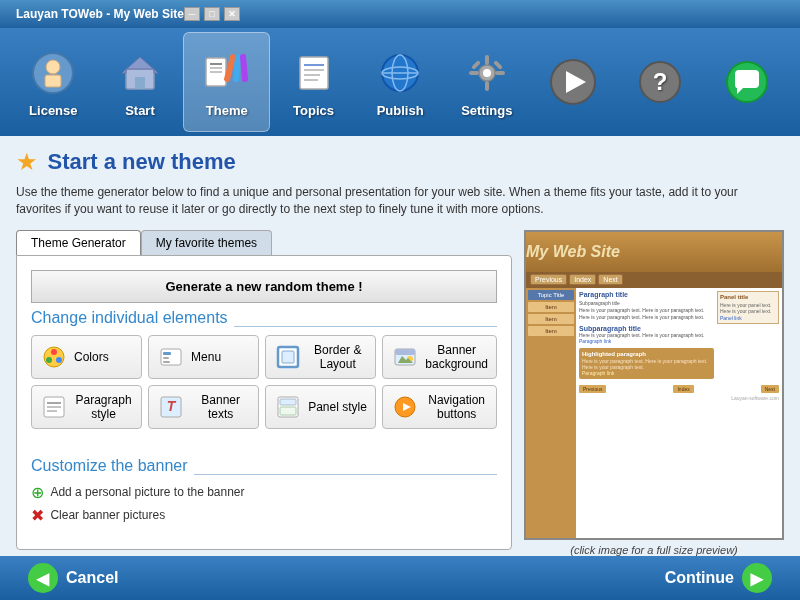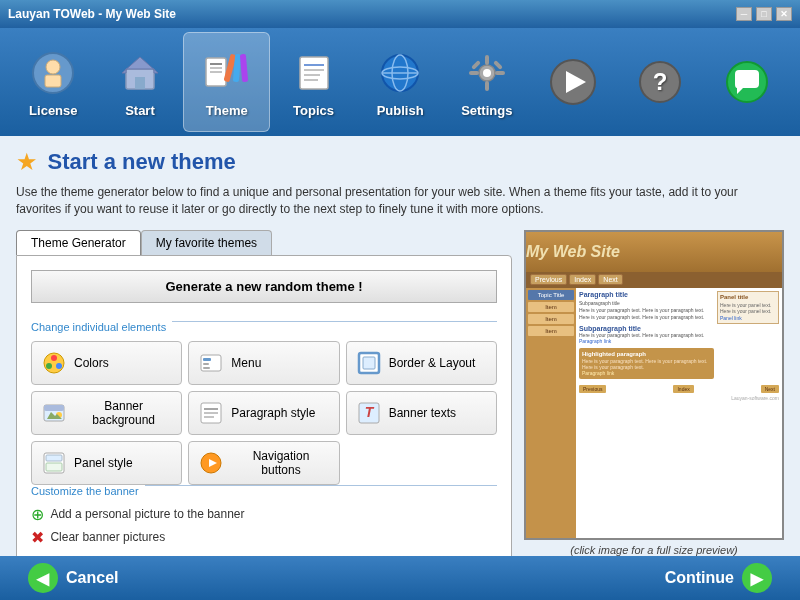--- a/index.html
+++ b/index.html
@@ -12,22 +12,21 @@
       overflow: hidden;
       position: relative;
     }
 
     
     #title-bar {
       background: linear-gradient(to bottom, #4a90c4, #2060a0);
       height: 28px;
       display: flex;
       align-items: center;
-      justify-content: space-between;
-      padding: 0 8px;
+      padding: 0 16px;
       color: white;
       font-size: 12px;
       font-weight: bold;
     }
     #title-bar-buttons {
       display: flex;
       gap: 4px;
     }
     .title-btn {
       width: 16px;
@@ -151,45 +150,45 @@
     
     #generate-btn {
       width: 100%;
       padding: 8px;
       background: linear-gradient(to bottom, #f8f8f8, #e0e0e0);
       border: 1px solid #aaa;
       border-radius: 0;
       font-size: 13px;
       font-weight: bold;
       cursor: pointer;
-      margin-bottom: 18px;
+      margin-bottom: 6px;
     }
 
     
     .section-header {
       color: #3388cc;
-      font-size: 11px;
+      font-size: 16px;
       margin-bottom: 8px;
       display: flex;
-      align-items: flex-start;
+      align-items: flex-end;
       gap: 6px;
     }
     .section-header::after {
       content: '';
       flex: 1;
       height: 1px;
       background: #aac4e0;
     }
 
     
     .elements-grid {
       display: grid;
-      grid-template-columns: repeat(3, 1fr);
+      grid-template-columns: repeat(4, 1fr);
       gap: 6px;
-      margin-bottom: 0;
+      margin-bottom: 28px;
     }
     .elem-btn {
       display: flex;
       flex-direction: row;
       align-items: center;
       gap: 6px;
       padding: 6px 8px;
       border: 1px solid #bbb;
       border-radius: 4px;
       background: linear-gradient(to bottom, #fafafa, #ebebeb);

